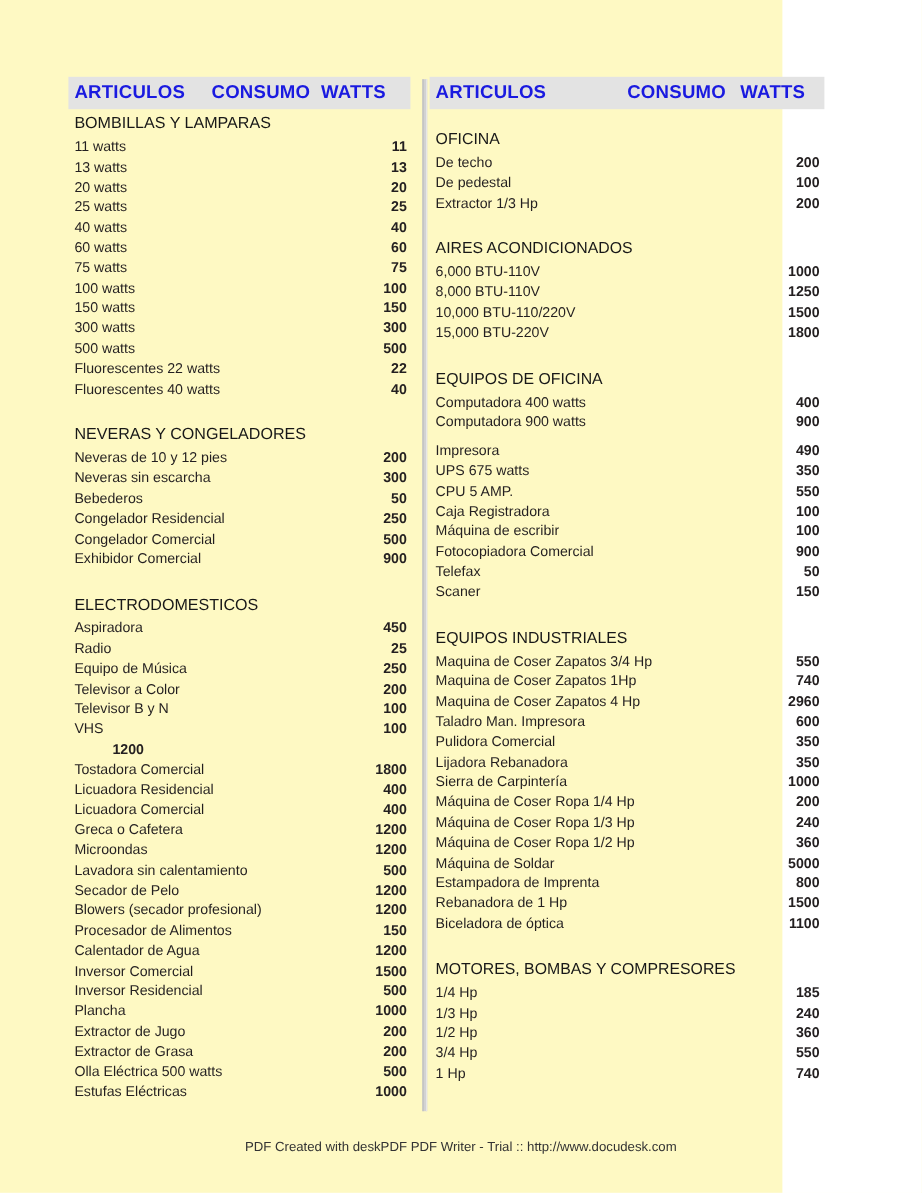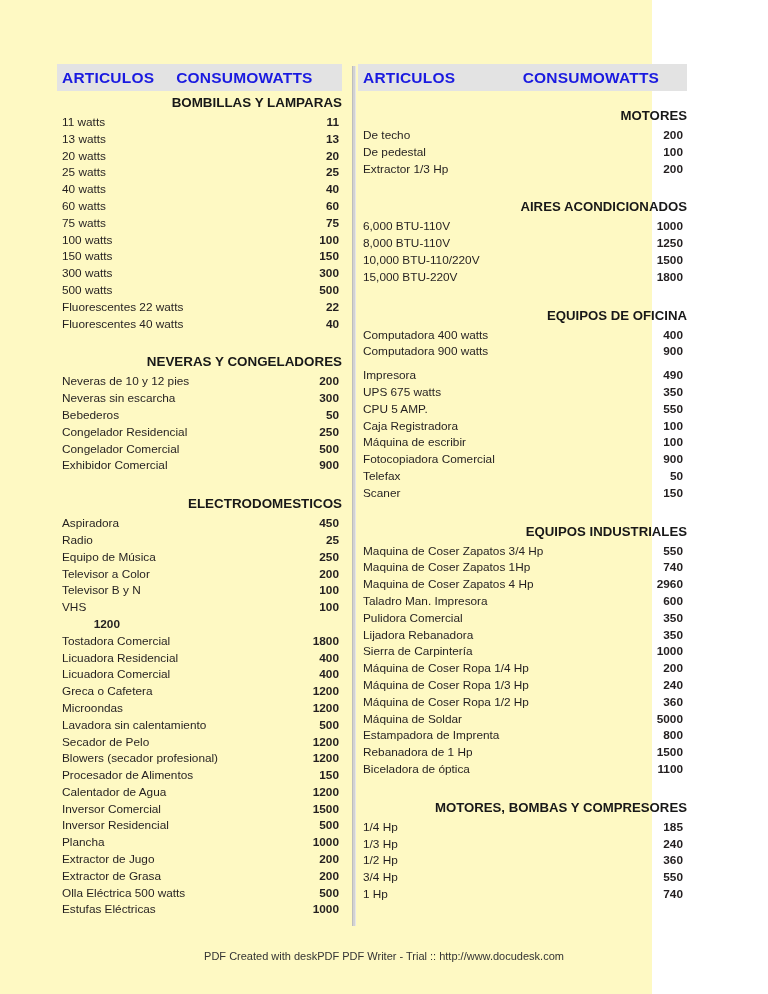--- a/index.html
+++ b/index.html
@@ -62,36 +62,35 @@
   }
   .hdr span {
     color: #1a1ae0;
     font-weight: bold;
     font-size: 15.5px;
     letter-spacing: 0.2px;
     white-space: nowrap;
   }
   .hdr .h-art { padding-left: 5px; }
   .hdr .h-con { margin-left: auto; }
-  .hdr .h-wat { text-align: left; }
+  .hdr .h-wat { text-align: center; }
 
   .col-left  .hdr .h-con { margin-left: 22px; margin-right: 0; }
   .col-left  .hdr .h-wat { width: 72px; padding-right: 3px; }
   .col-right .hdr .h-con { margin-left: auto; }
   .col-right .hdr .h-wat { width: 78px; padding-right: 4px; }
 
   
   .sect {
-    font-weight: bold;
+    font-weight: normal;
     font-size: 13.2px;
     color: #181818;
     padding-left: 5px;
     line-height: 22px;
     white-space: nowrap;
-    text-align: right;
   }
   .col-left .sect { font-size: 13.4px; }
 
   .row {
     display: flex;
     align-items: baseline;
     line-height: 16.8px;
     padding-left: 5px;
     font-size: 11.8px;
     white-space: nowrap;
@@ -318,21 +317,21 @@
     </div>
 
     <div class="col col-right">
       <div class="hdr">
         <span class="h-art">ARTICULOS</span>
         <span class="h-con">CONSUMO</span>
         <span class="h-wat">WATTS</span>
       </div>
       <div class="body">
           <div class="gap-m"></div>
-          <div class="sect">MOTORES</div>
+          <div class="sect">OFICINA</div>
           <div class="row">
             <span class="nm">De techo</span>
             <span class="wt">200</span>
           </div>
           <div class="row">
             <span class="nm">De pedestal</span>
             <span class="wt">100</span>
           </div>
           <div class="row">
             <span class="nm">Extractor 1/3 Hp</span>

